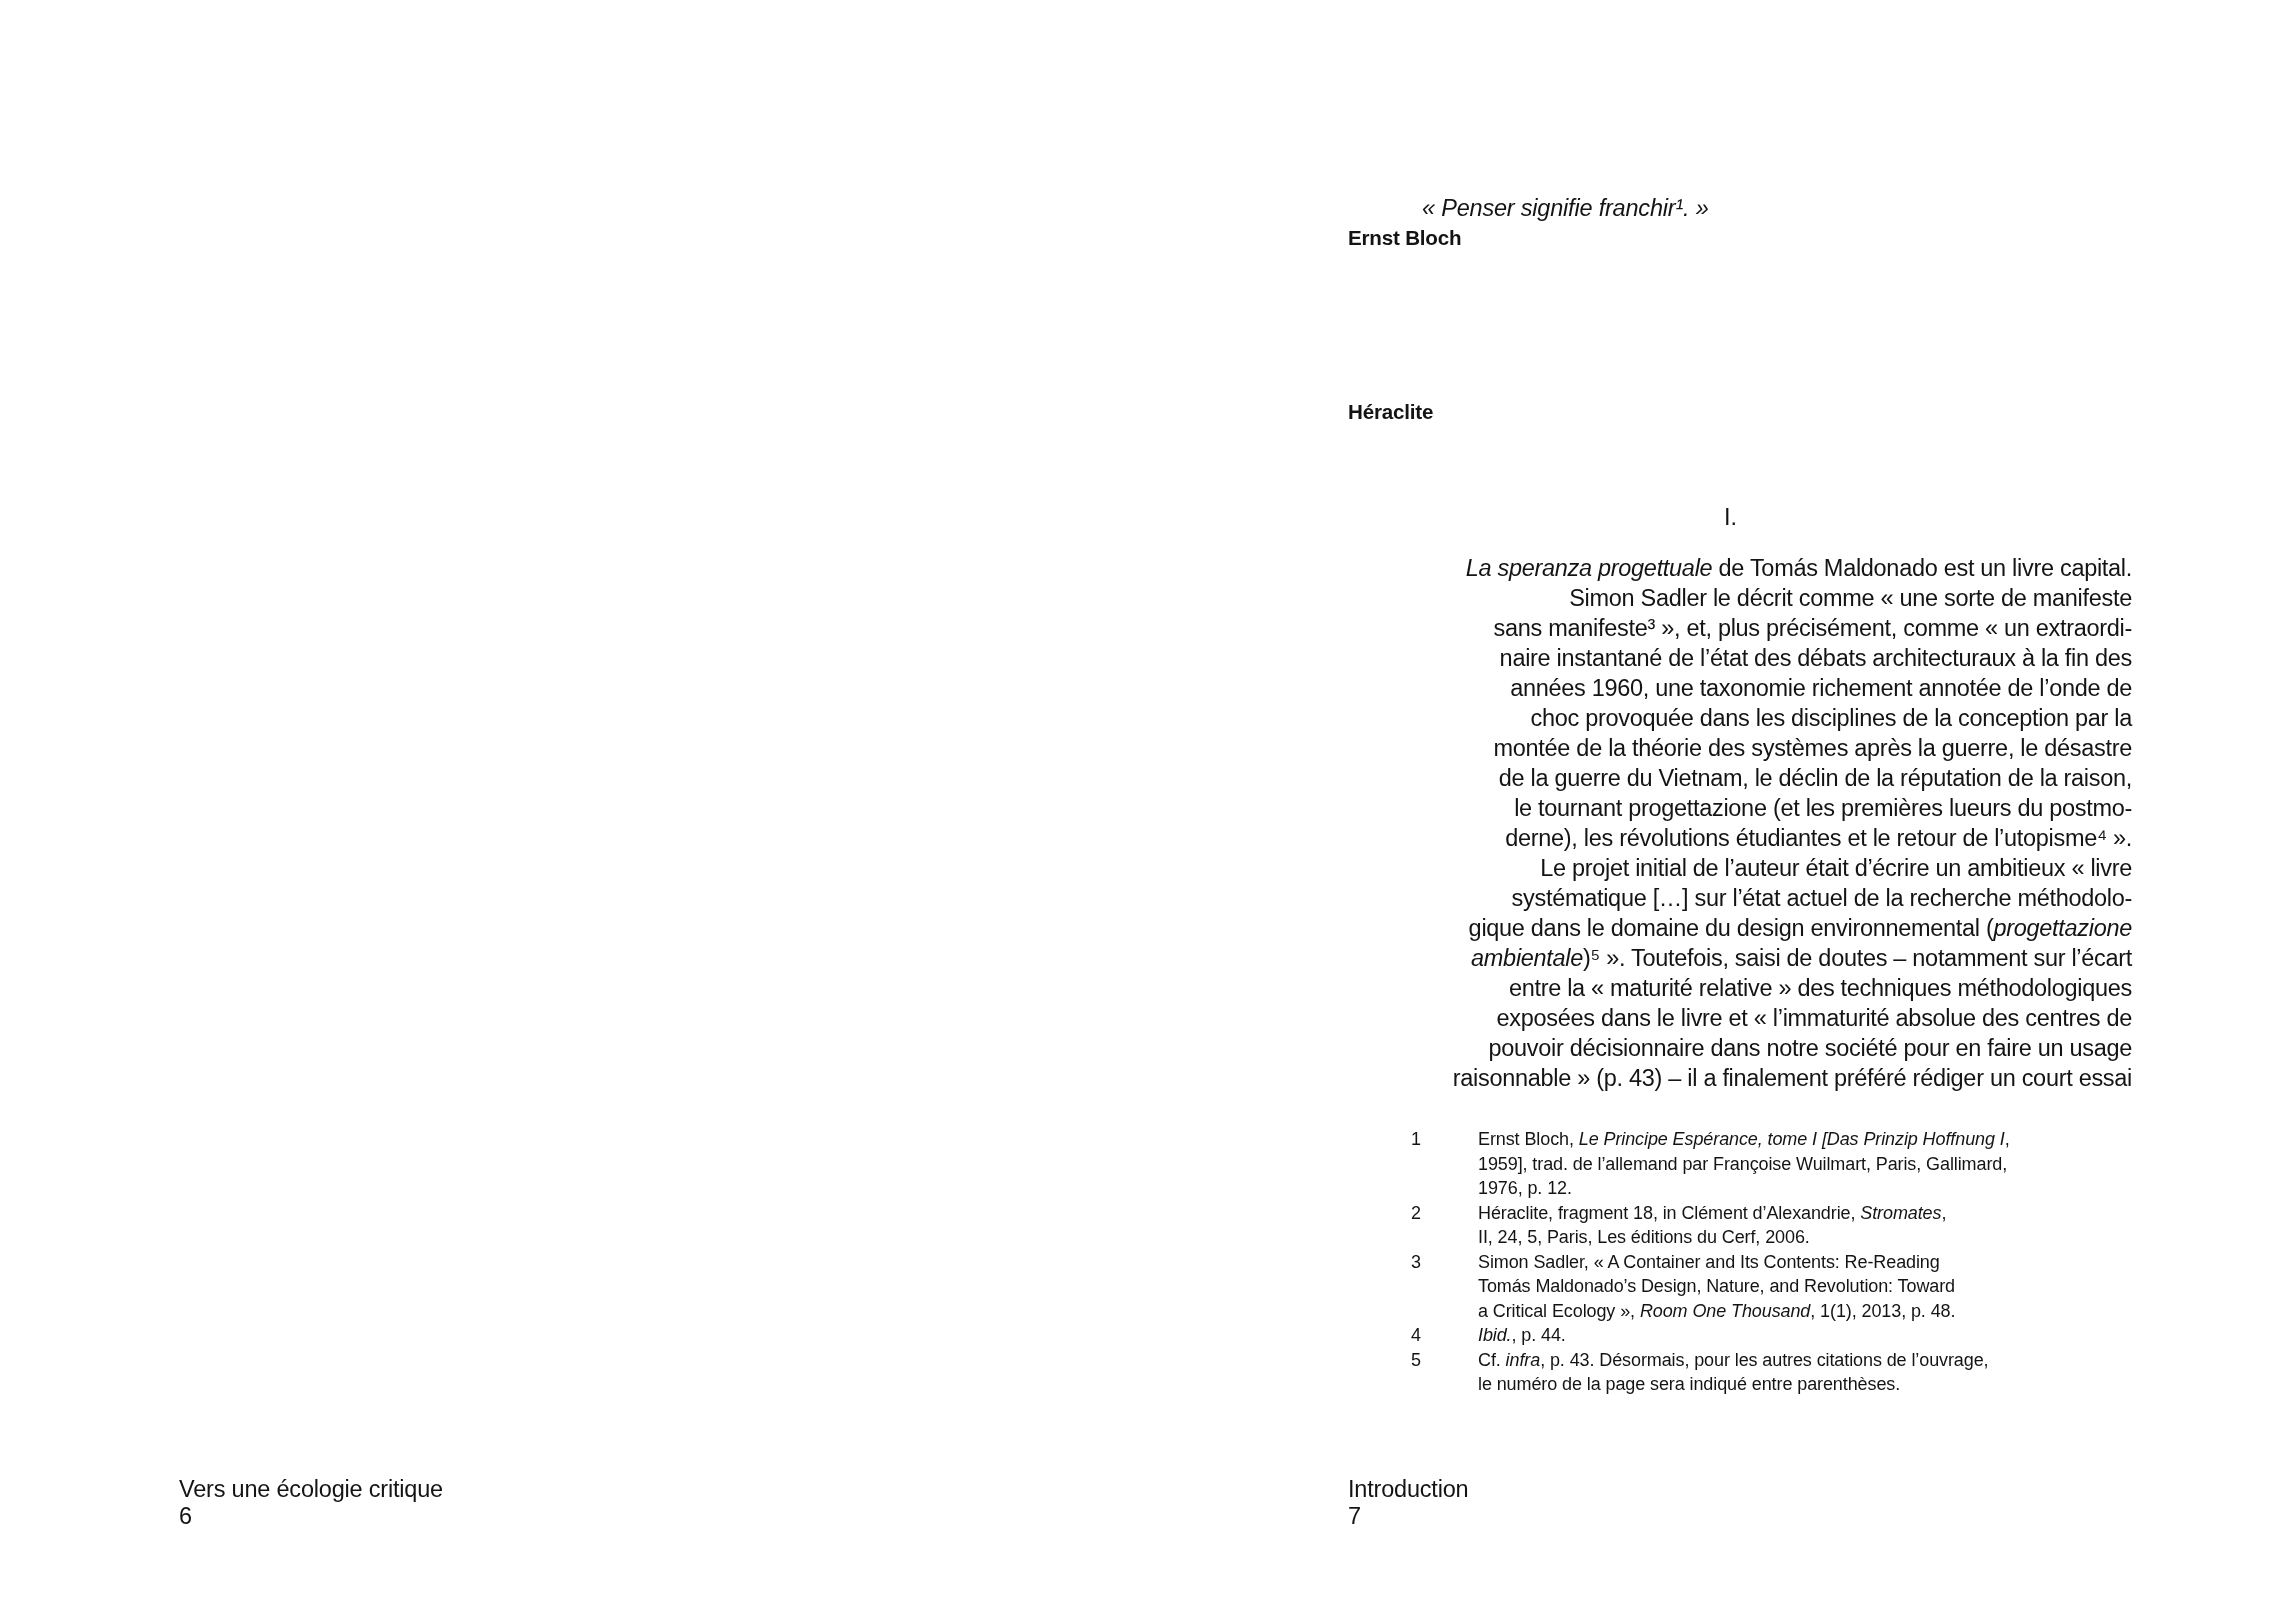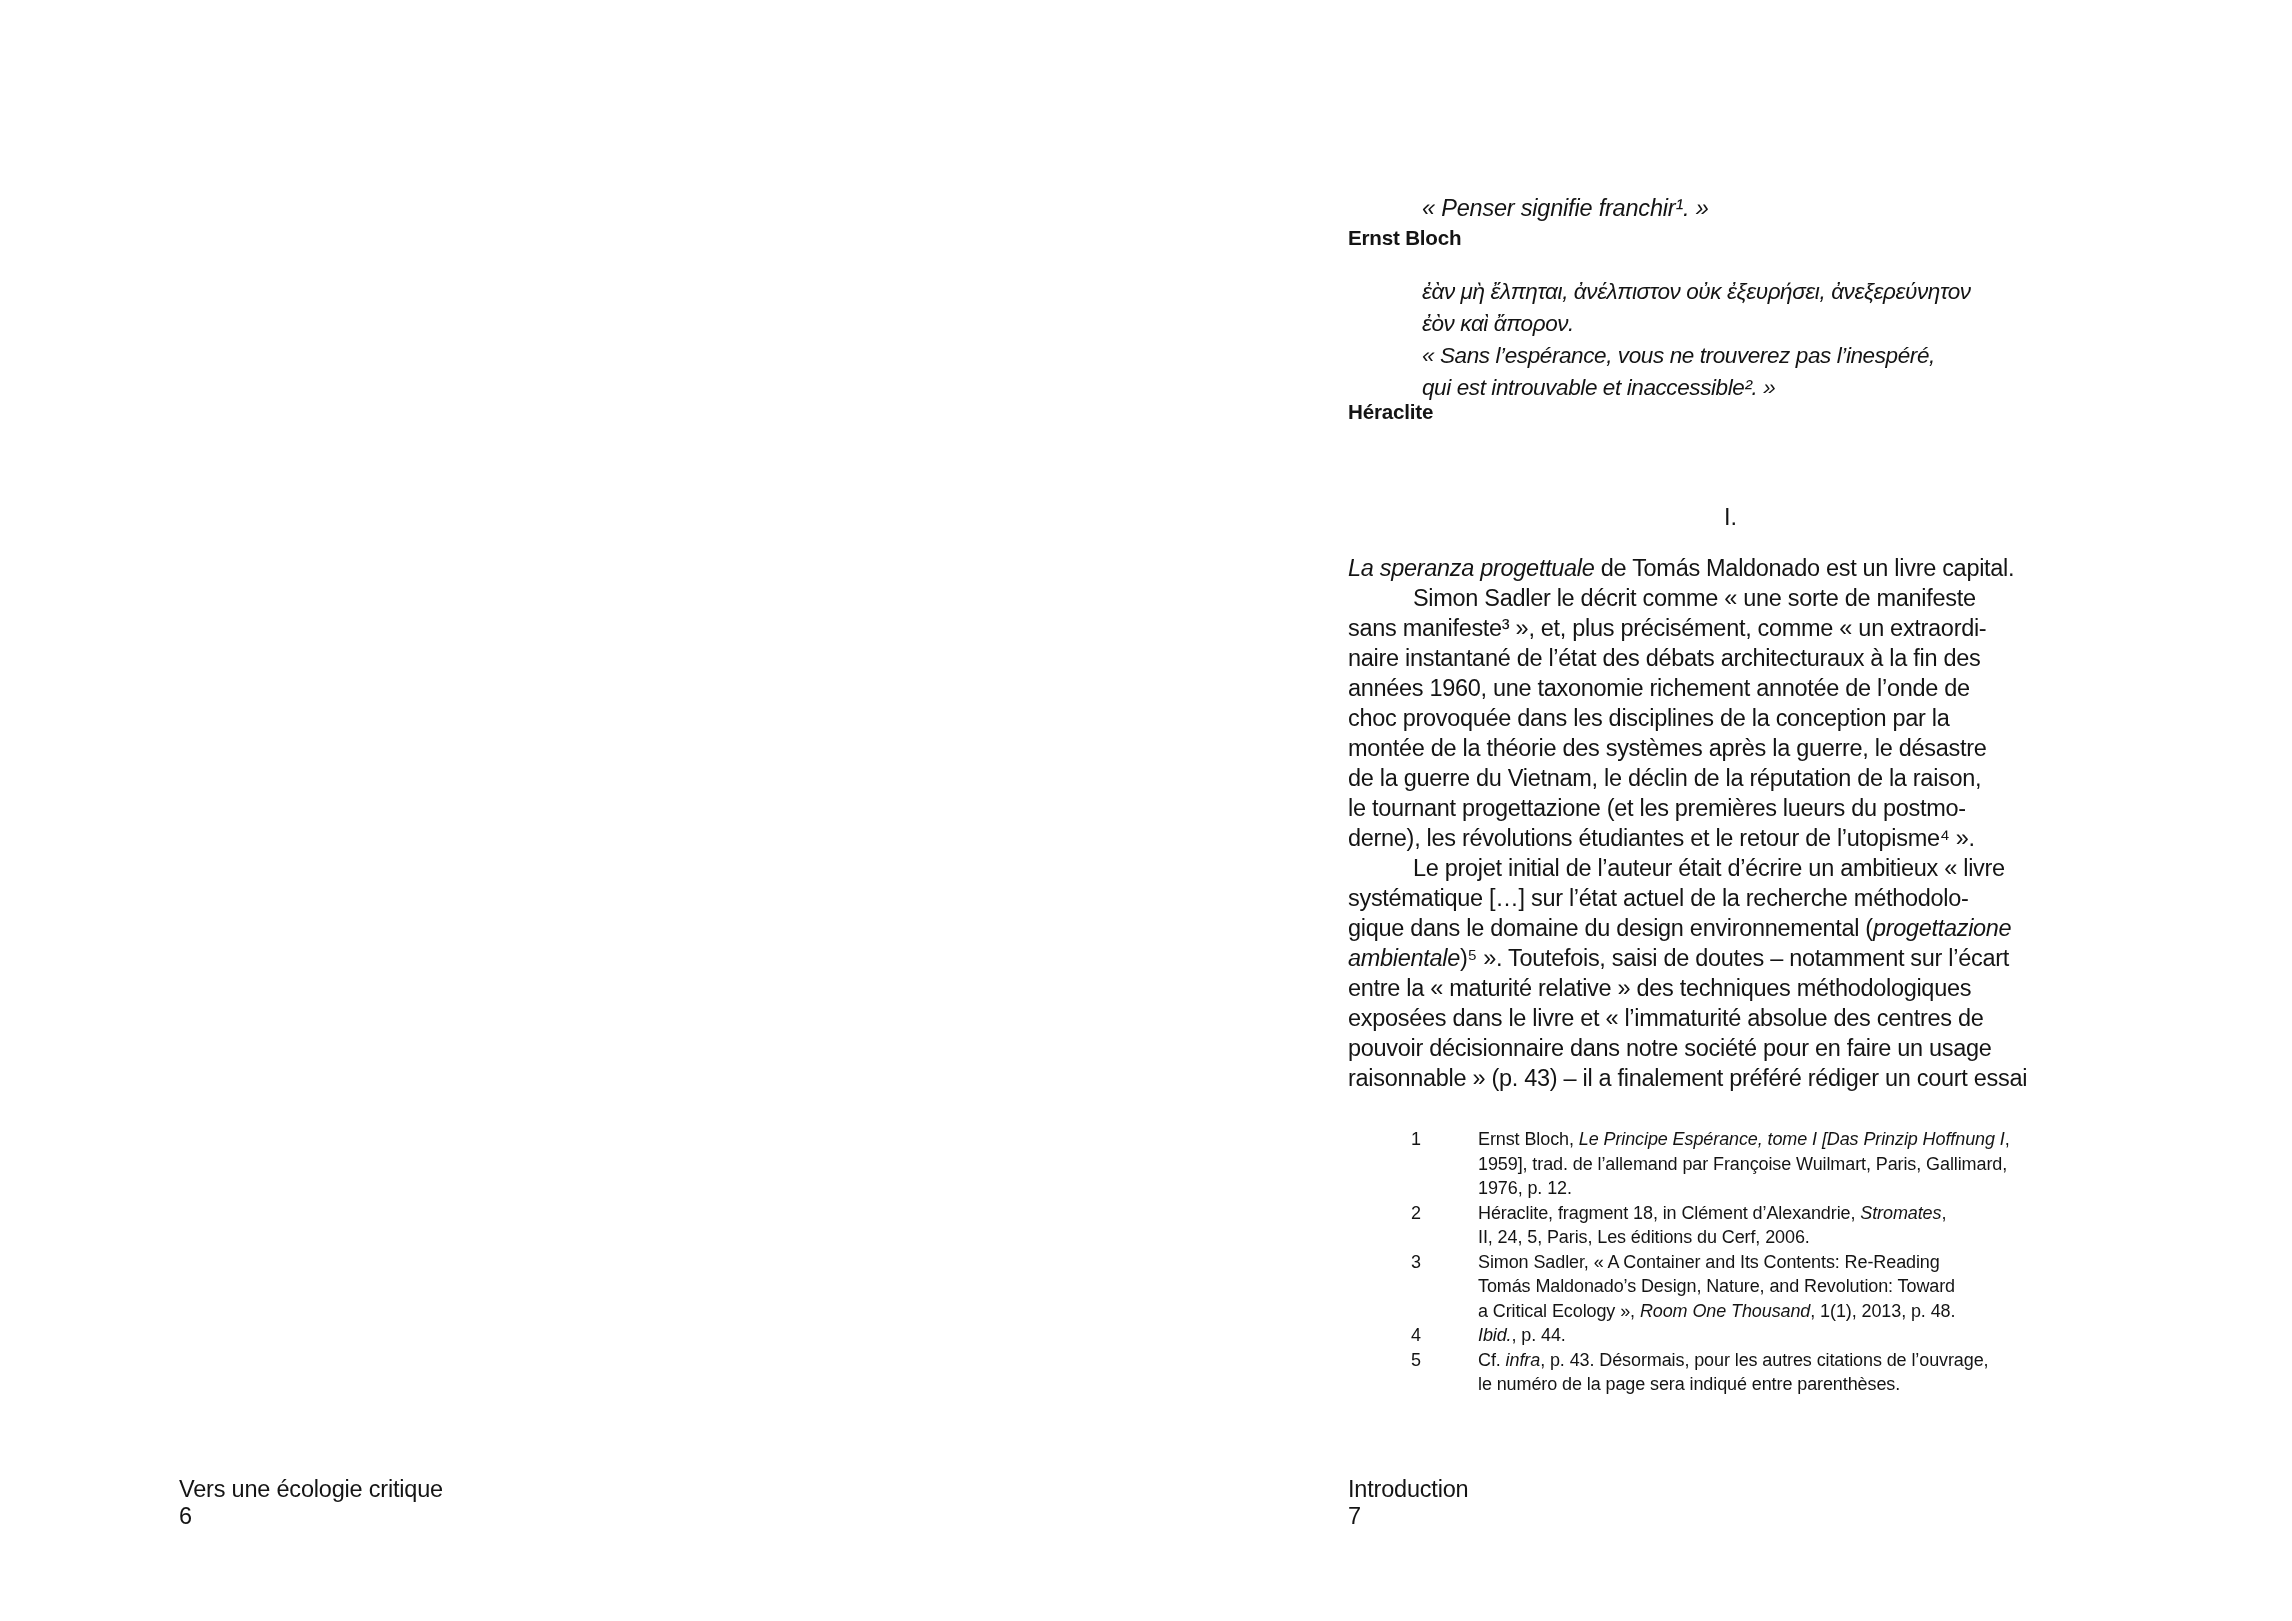--- a/index.html
+++ b/index.html
@@ -28,21 +28,21 @@
   }
   .attr1{top:226px;}
   .attr2{top:400px;}
   
   .heading{
     position:absolute;left:1348px;top:504px;width:765px;
     text-align:center;font-size:23.5px;
   }
   .body-block{
     position:absolute;left:1348px;top:553px;width:784px;
-    font-size:23.5px;line-height:30px;letter-spacing:-0.3px;
+    font-size:23.5px;line-height:30px;letter-spacing:-0.3px;text-align:right;
   }
   .body-line{white-space:pre;}
   .body-line.indent{padding-left:65px;}
   
   .footnotes{
     position:absolute;left:1411px;top:1127px;width:706px;
     font-size:18px;line-height:24.5px;letter-spacing:-0.1px;
   }
   .fn-row{display:flex;align-items:flex-start;}
   .fn-num{width:67px;flex:none;}
@@ -65,26 +65,20 @@
   <div class="footer left">
     <span>Vers une écologie critique</span>
     <span>6</span>
   </div>
 
   <div class="epigraph ep1" id="ep1-lines">
       <div class="ep-line">« Penser signifie franchir¹. »</div>
     </div>
   <div class="attribution attr1">Ernst Bloch</div>
 
-  <div class="epigraph ep2" id="ep2-lines">
-      <div class="ep-line">ἐὰν μὴ ἔλπηται, ἀνέλπιστον οὐκ ἐξευρήσει, ἀνεξερεύνητον</div>
-      <div class="ep-line">ἐὸν καὶ ἄπορον.</div>
-      <div class="ep-line">« Sans l’espérance, vous ne trouverez pas l’inespéré,</div>
-      <div class="ep-line">qui est introuvable et inaccessible². »</div>
-    </div>
   <div class="attribution attr2">Héraclite</div>
 
   <div class="heading">I.</div>
 
   <div class="body-block" id="body-block">
       <div class="body-line"><i>La speranza progettuale</i> de Tomás Maldonado est un livre capital.</div>
       <div class="body-line indent">Simon Sadler le décrit comme « une sorte de manifeste</div>
       <div class="body-line">sans manifeste³ », et, plus précisément, comme « un extraordi-</div>
       <div class="body-line">naire instantané de l’état des débats architecturaux à la fin des</div>
       <div class="body-line">années 1960, une taxonomie richement annotée de l’onde de</div>

